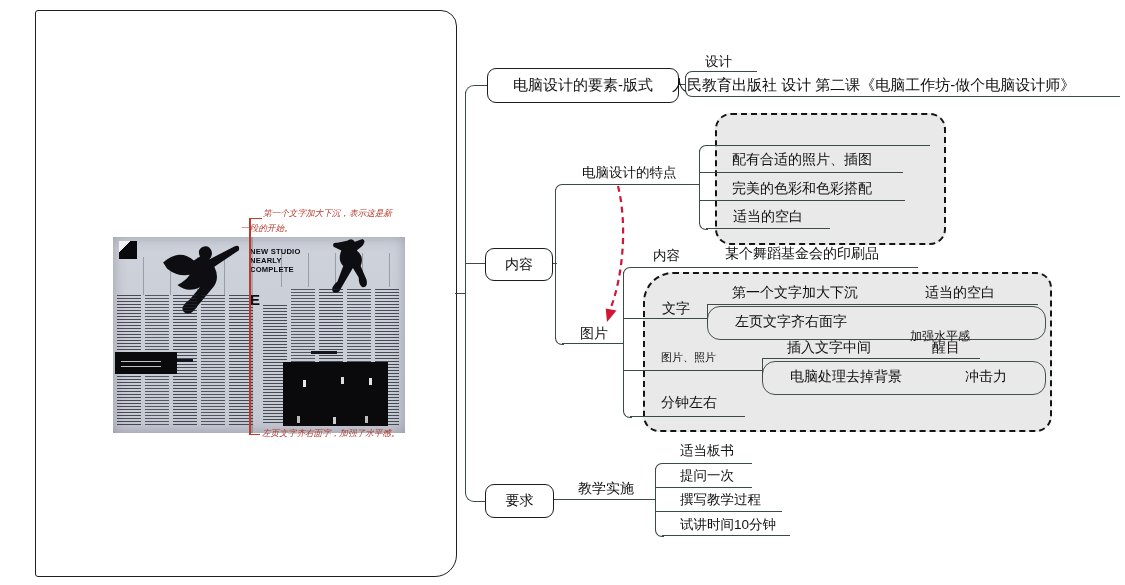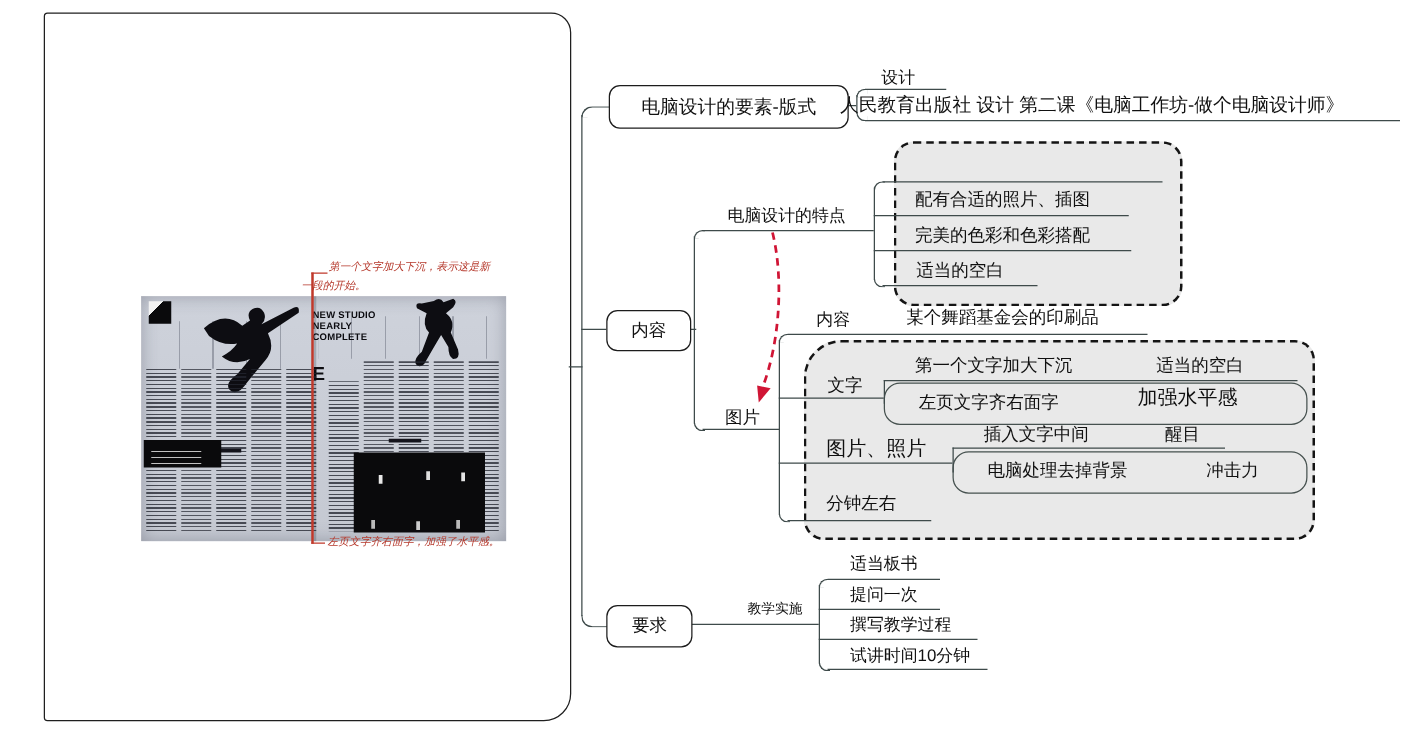--- a/index.html
+++ b/index.html
@@ -178,39 +178,39 @@
   <div class="hline" style="left:630px;top:267px;width:288px;"></div>
 
   <div class="mm" style="left:662px;top:301px;font-size:14px;">文字</div>
   <div class="hline" style="left:623px;top:318px;width:84px;"></div>
   <div class="vline" style="left:707px;top:304px;height:19px;"></div>
   <div class="mm" style="left:732px;top:285px;font-size:14px;">第一个文字加大下沉</div>
   <div class="mm" style="left:925px;top:285px;font-size:14px;">适当的空白</div>
   <div class="hline" style="left:707px;top:303.5px;width:331px;"></div>
   <div class="bubble" style="left:707px;top:306px;width:337px;height:32px;"></div>
   <div class="mm" style="left:735px;top:314px;font-size:14px;">左页文字齐右面字</div>
-  <div class="mm" style="left:910px;top:310px;font-size:16px;">加强水平感</div>
-
-  <div class="mm" style="left:661px;top:351px;font-size:16px;">图片、照片</div>
+  <div class="mm" style="left:910px;top:330px;font-size:12px;">加强水平感</div>
+
+  <div class="mm" style="left:661px;top:351px;font-size:11px;">图片、照片</div>
   <div class="hline" style="left:623px;top:370px;width:139px;"></div>
   <div class="vline" style="left:762px;top:358px;height:20px;"></div>
   <div class="mm" style="left:787px;top:340px;font-size:14px;">插入文字中间</div>
   <div class="mm" style="left:932px;top:340px;font-size:14px;">醒目</div>
   <div class="hline" style="left:762px;top:357.5px;width:218px;"></div>
   <div class="bubble" style="left:762px;top:361px;width:282px;height:32px;"></div>
   <div class="mm" style="left:790px;top:369px;font-size:14px;">电脑处理去掉背景</div>
   <div class="mm" style="left:965px;top:369px;font-size:14px;">冲击力</div>
 
   <div class="mm" style="left:661px;top:395px;font-size:14px;">分钟左右</div>
   <div class="hline" style="left:630px;top:416px;width:115px;"></div>
 
   <div class="node" style="left:485px;top:484px;width:67px;height:32px;font-size:14px;">
     <span>要求</span>
   </div>
-  <div class="mm" style="left:578px;top:481px;font-size:11px;margin-left:20px;">教学实施</div>
+  <div class="mm" style="left:578px;top:481px;font-size:14px;">教学实施</div>
   <div class="hline" style="left:552px;top:498.5px;width:103px;"></div>
   <div class="el el-t" style="left:655px;top:463px;width:8px;height:6px;"></div>
   <div class="vline" style="left:655px;top:468px;height:63px;"></div>
   <div class="el el-b" style="left:655px;top:530px;width:8px;height:6px;"></div>
   <div class="mm" style="left:680px;top:444px;font-size:13.5px;">适当板书</div>
   <div class="hline" style="left:662px;top:463px;width:90px;"></div>
   <div class="mm" style="left:680px;top:469px;font-size:13.5px;">提问一次</div>
   <div class="hline" style="left:655px;top:487px;width:97px;"></div>
   <div class="mm" style="left:680px;top:493px;font-size:13.5px;">撰写教学过程</div>
   <div class="hline" style="left:655px;top:511px;width:127px;"></div>

